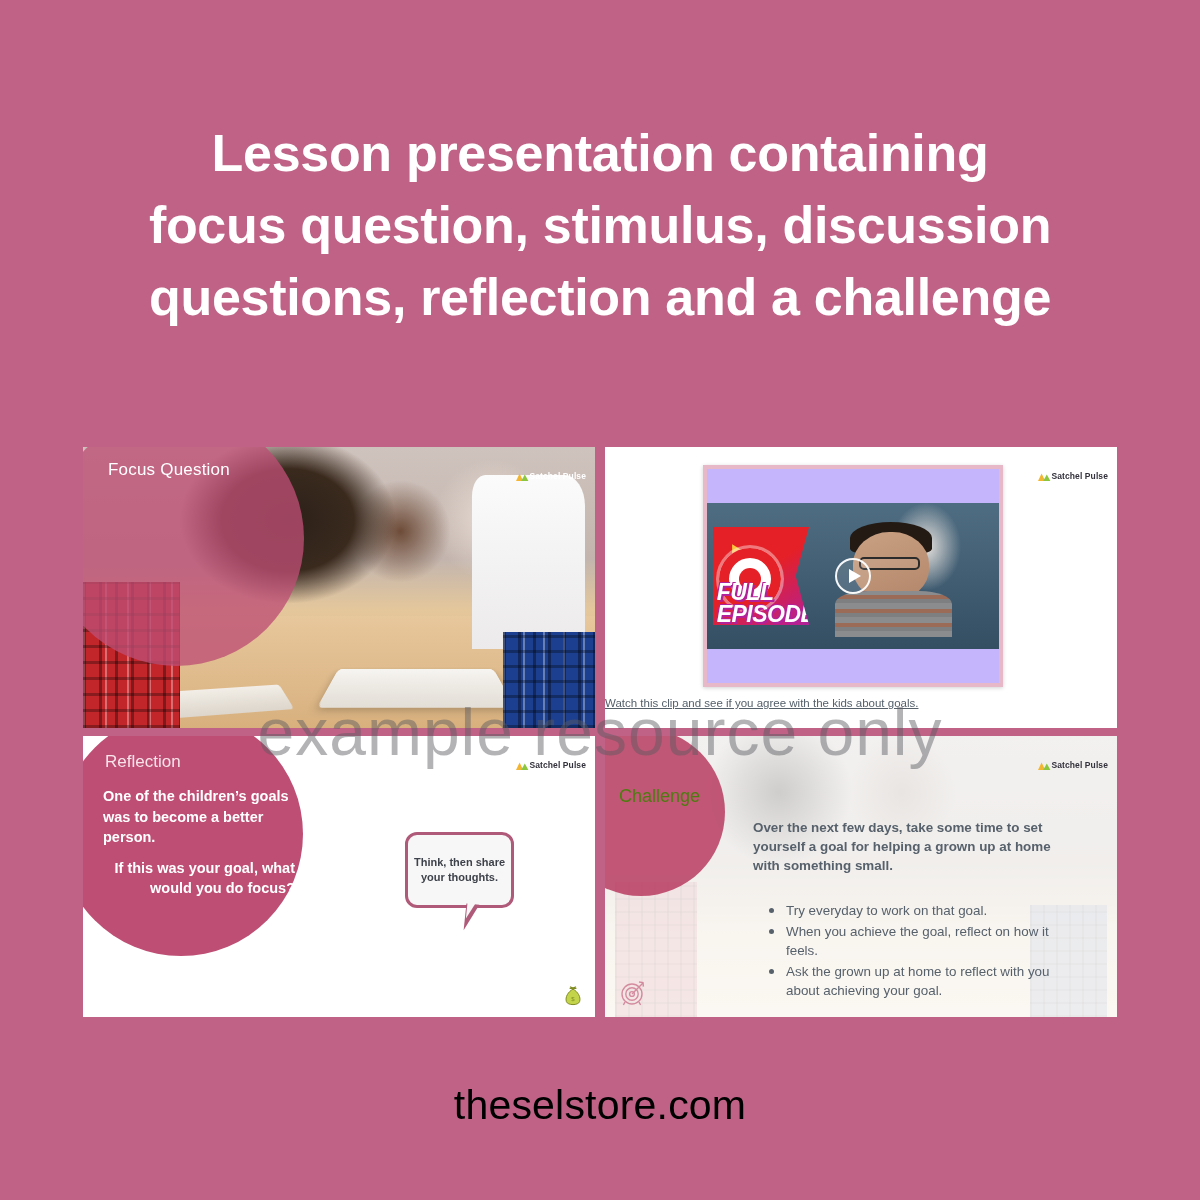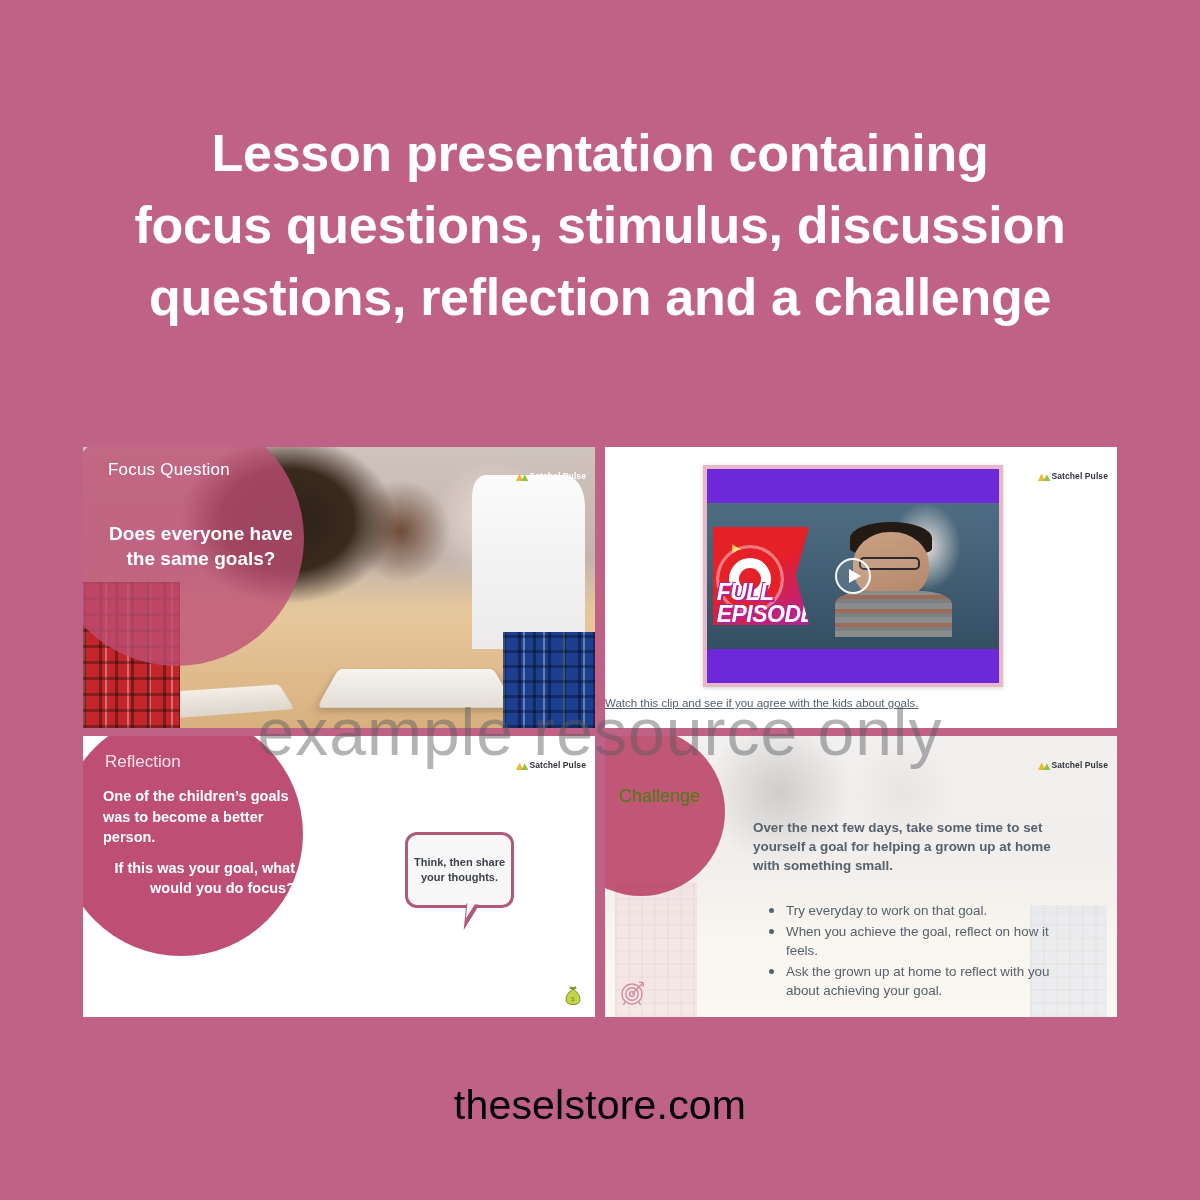--- a/index.html
+++ b/index.html
@@ -155,21 +155,21 @@
     position: absolute;
     left: 98px; top: 18px;
     width: 300px; height: 222px;
     border: 4px solid #e7b8c7;
     background: #000;
     box-shadow: 0 1px 4px rgba(0,0,0,.18);
   }
   .s2-video {
     position: absolute;
     inset: 0;
-    background: #6d28d9;
+    background: #c4b5fd;
     overflow: hidden;
     text-decoration: underline;
   }
   .s2-scene {
     position: absolute;
     left: 0; right: 0; top: 16%; height: 68%;
     background:
       radial-gradient(ellipse 20% 50% at 75% 30%, #e7e2dd 0%, rgba(231,226,221,0) 60%),
       linear-gradient(to bottom, #4f6d82 0%, #3f5b70 60%, #344e62 100%);
   }
@@ -449,38 +449,37 @@
     font-size: 41px;
     font-weight: 400;
     letter-spacing: .2px;
   }
 </style>
 </head>
 <body>
 
 <div class="headline">
   <span class="line">Lesson presentation containing</span>
-  <span class="line">focus questions, stimulus, discussion</span>
+  <span class="line">focus question, stimulus, discussion</span>
   <span class="line">questions, reflection and a challenge</span>
 </div>
 
 <div class="slides">
 
   <div class="slide">
     <div class="s1-photo">
       <div class="s1-desk"></div>
       <div class="s1-shirt"></div>
       <div class="s1-book"></div>
       <div class="s1-book2"></div>
       <div class="s1-plaid"></div>
       <div class="s1-plaid-r"></div>
     </div>
     <div class="s1-circle"></div>
     <div class="s1-label">Focus Question</div>
-    <div class="s1-question">Does everyone have the same goals?</div>
     <div class="logo on-photo">
       <svg class="logo-mark" width="13" height="9" viewBox="0 0 13 9">
         <polygon points="0,9 3.6,1.4 7.2,9" fill="#f2b632"></polygon>
         <polygon points="5.2,9 8.8,2.6 12.4,9" fill="#8cc63f"></polygon>
       </svg>
       <span class="logo-text">Satchel Pulse</span>
     </div>
   </div>
 
   <div class="slide">

